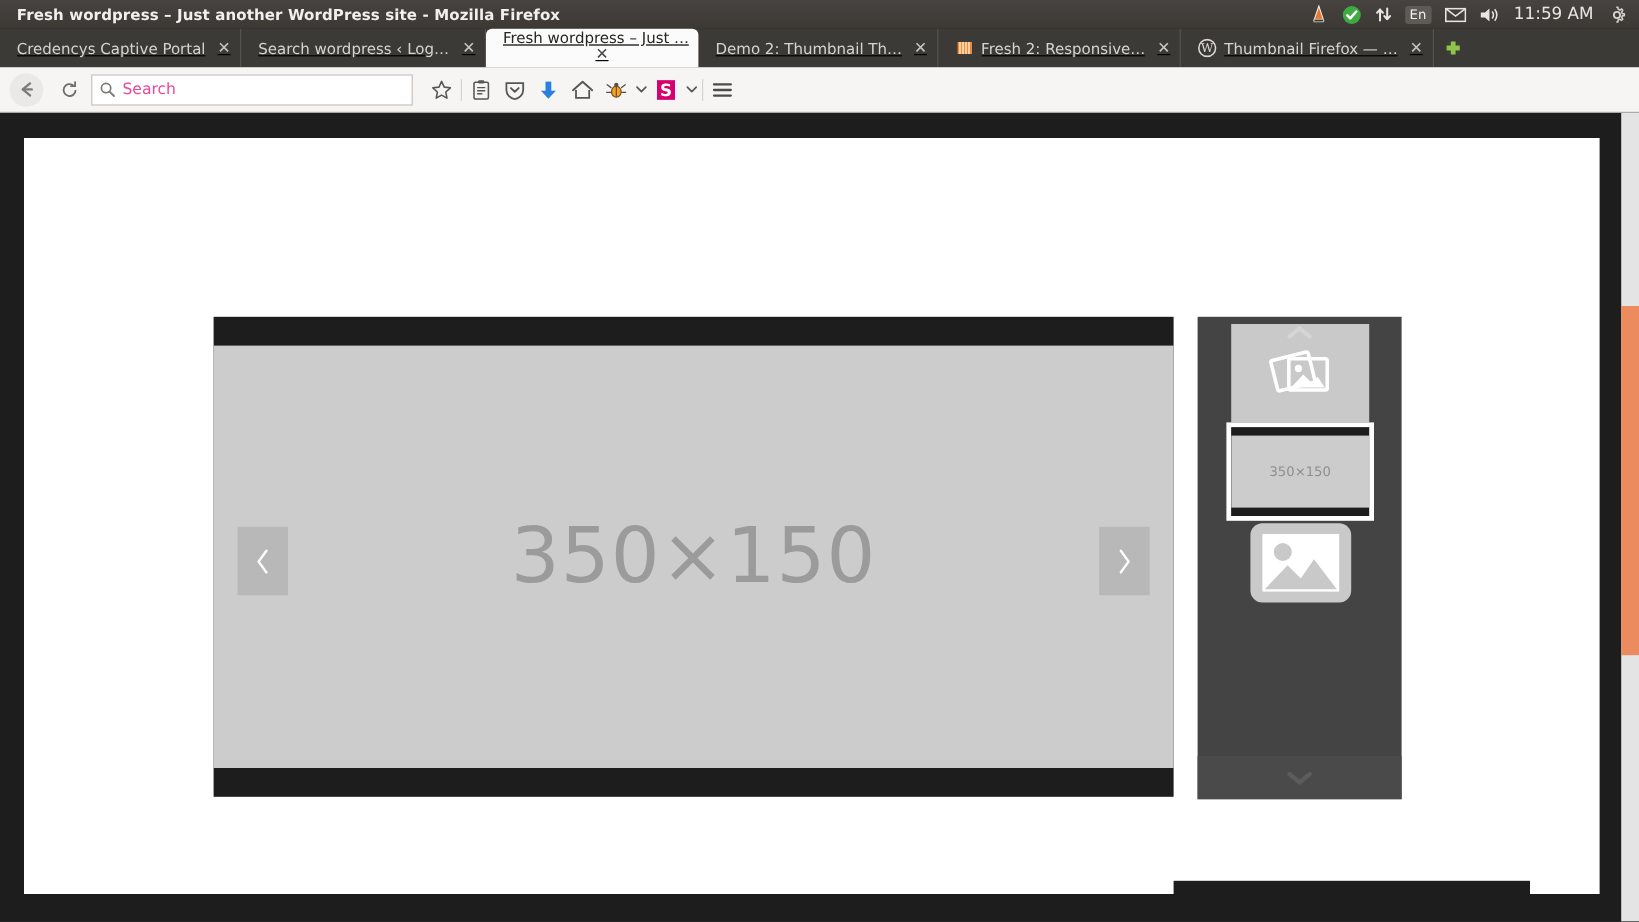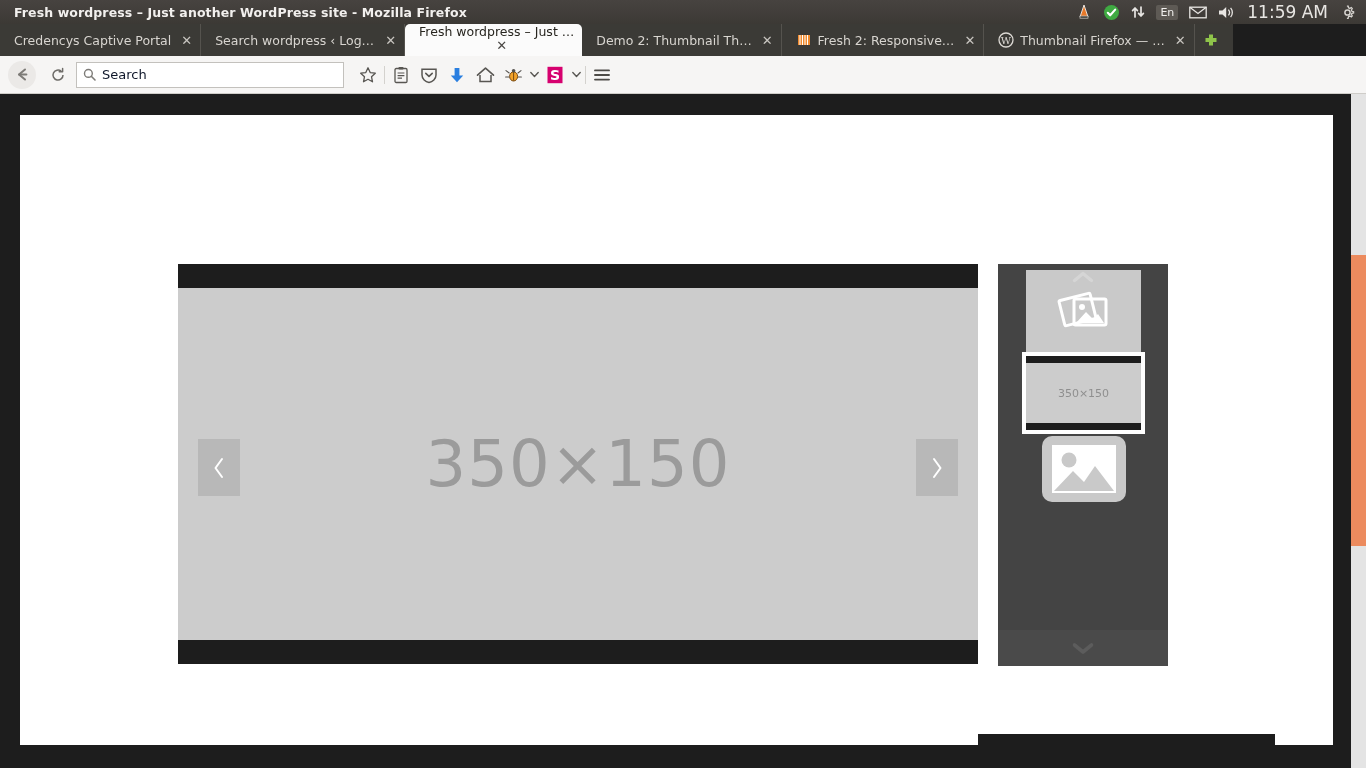--- a/index.html
+++ b/index.html
@@ -26,31 +26,31 @@
     white-space: nowrap;
   }
   .tray {
     position: absolute; right: 4px; top: 0;
     height: 24px;
     display: flex; align-items: center; gap: 11px;
     padding-right: 6px;
   }
   .tray-item { display: flex; align-items: center; justify-content: center; height: 24px; }
   .tray-clock {
-    color: #e8e6e3; font-size: 17px; white-space: nowrap;
+    color: #e8e6e3; font-size: 14px; white-space: nowrap;
     font-family: "DejaVu Sans", "Liberation Sans", sans-serif;
   }
   .ico { display: block; }
 
   
   .tabstrip {
     position: absolute; top: 24px; left: 0;
-    width: 1233px; height: 32px;
+    width: 1366px; height: 32px;
     background: #3b3a36;
-    display: flex; align-items: flex-end;
+    display: flex; align-items: flex-end; text-decoration: underline;
   }
   .tab {
     height: 32px;
     display: flex; align-items: center;
     padding: 0 8px 0 14px;
     position: relative;
     border-right: 1px solid #55534e;
     max-width: 220px;
   }
   .tab:first-child { border-left: none; }
@@ -111,21 +111,21 @@
   .reload {
     width: 28px; height: 26px; display: flex;
     align-items: center; justify-content: center; flex: 0 0 28px;
   }
   .searchbar {
     width: 268px; height: 26px; flex: 0 0 268px;
     background: #fff; border: 1px solid #c3c1bd;
     display: flex; align-items: center; padding: 0 6px;
     margin-left: 4px;
   }
-  .search-ph { font-size: 13px; color: #0f172a; margin-left: 6px; }
+  .search-ph { font-size: 13px; color: #ec4899; margin-left: 6px; }
   .tb-icons { display: flex; align-items: center; margin-left: 10px; flex: 0 0 auto; }
   .tb-btn {
     width: 28px; height: 28px;
     display: flex; align-items: center; justify-content: center;
   }
   .tb-sep { width: 1px; height: 18px; background: #d4d2ce; margin: 0 2px; }
   .tb-caret { width: 14px; height: 28px; display:flex; align-items:center; justify-content:center; }
 
   
   .viewport {

